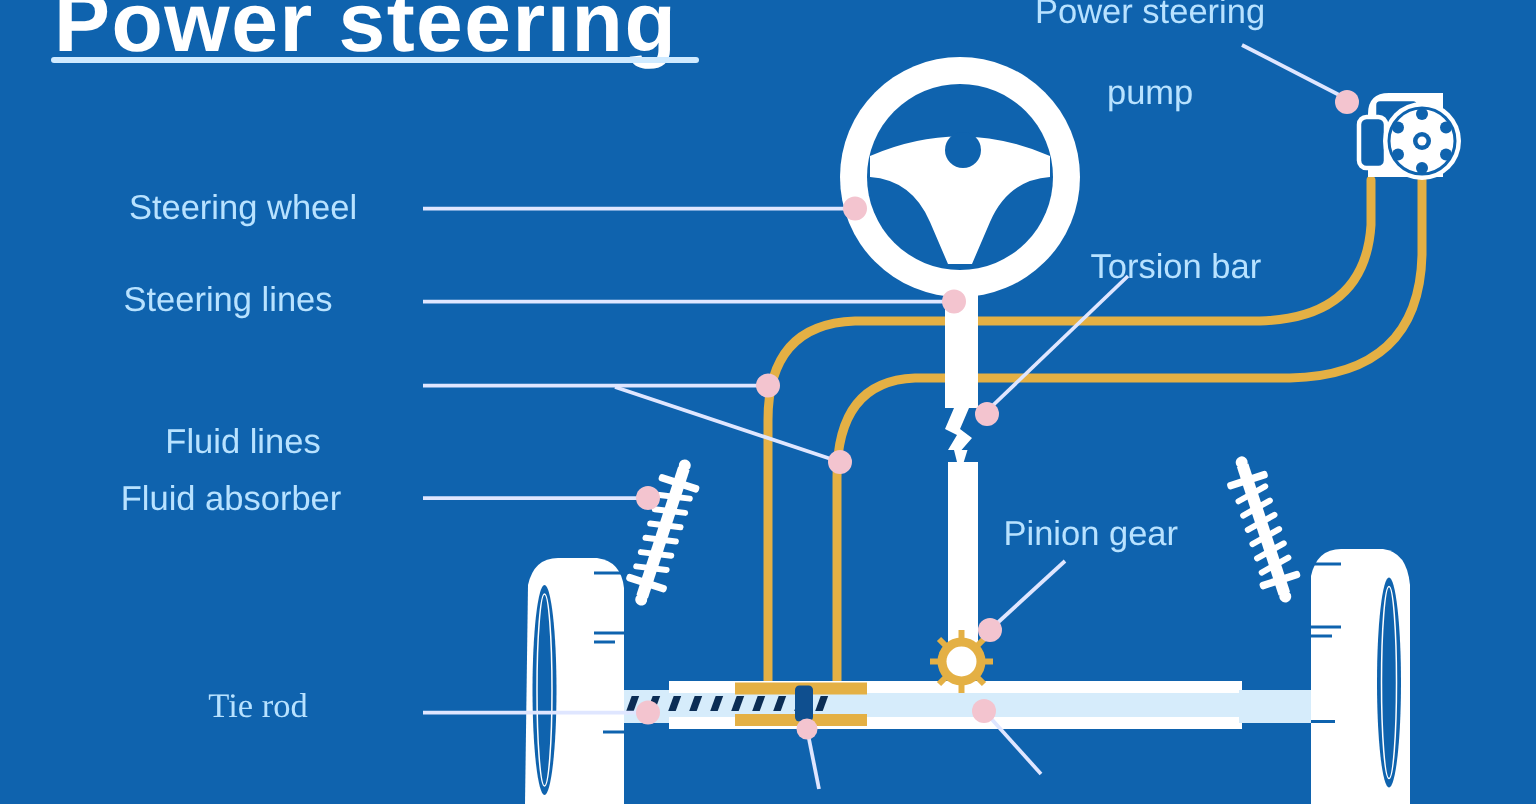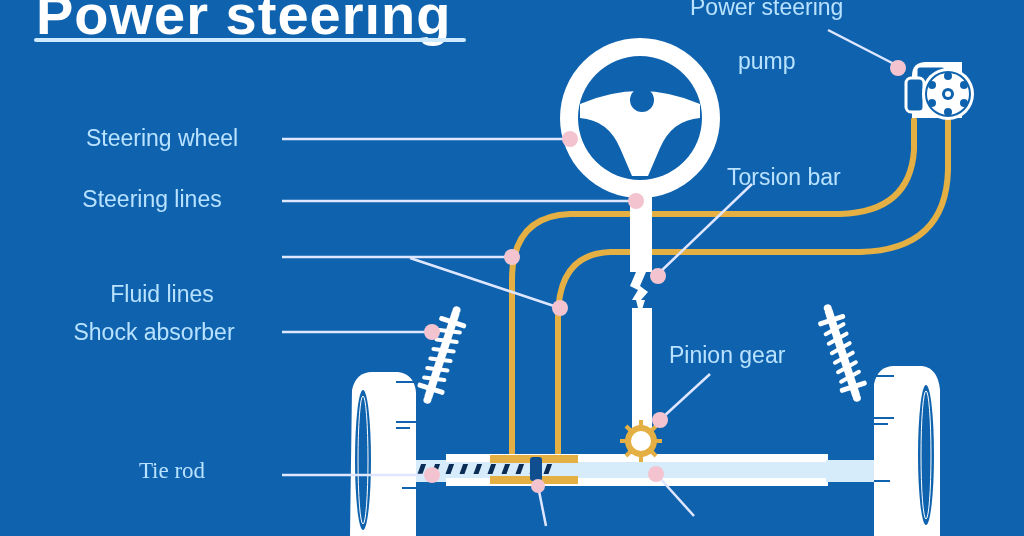--- a/index.html
+++ b/index.html
@@ -27,21 +27,21 @@
 </style>
 </head>
 <body>
 
 <div class="title">Power steering</div>
 <div class="title-underline"></div>
 
 <div class="label right" style="left:60px; top:125px; width:204px;">Steering wheel</div>
 <div class="label right" style="left:40px; top:186px; width:224px;">Steering lines</div>
 <div class="label right" style="left:60px; top:243px; width:204px;margin-top:38px;">Fluid lines</div>
-<div class="label right" style="left:40px; top:319px; width:228px;">Shock absorber</div>
+<div class="label right" style="left:40px; top:319px; width:228px;">Fluid absorber</div>
 <div class="label right" style="left:80px; top:458px; width:184px;font-family:Liberation Serif, serif;">Tie rod</div>
 
 <div class="label" style="left:690px; top:-6px;">Power steering</div>
 <div class="label" style="left:738px; top:20px;margin-top:28px;">pump</div>
 <div class="label" style="left:727px; top:164px;">Torsion bar</div>
 <div class="label" style="left:669px; top:342px;">Pinion gear</div>
 
 <svg class="diagram" width="1024" height="536" viewBox="0 0 1024 536">
 
   <g fill="none" stroke="#e4b044" stroke-width="6" stroke-linecap="round">

